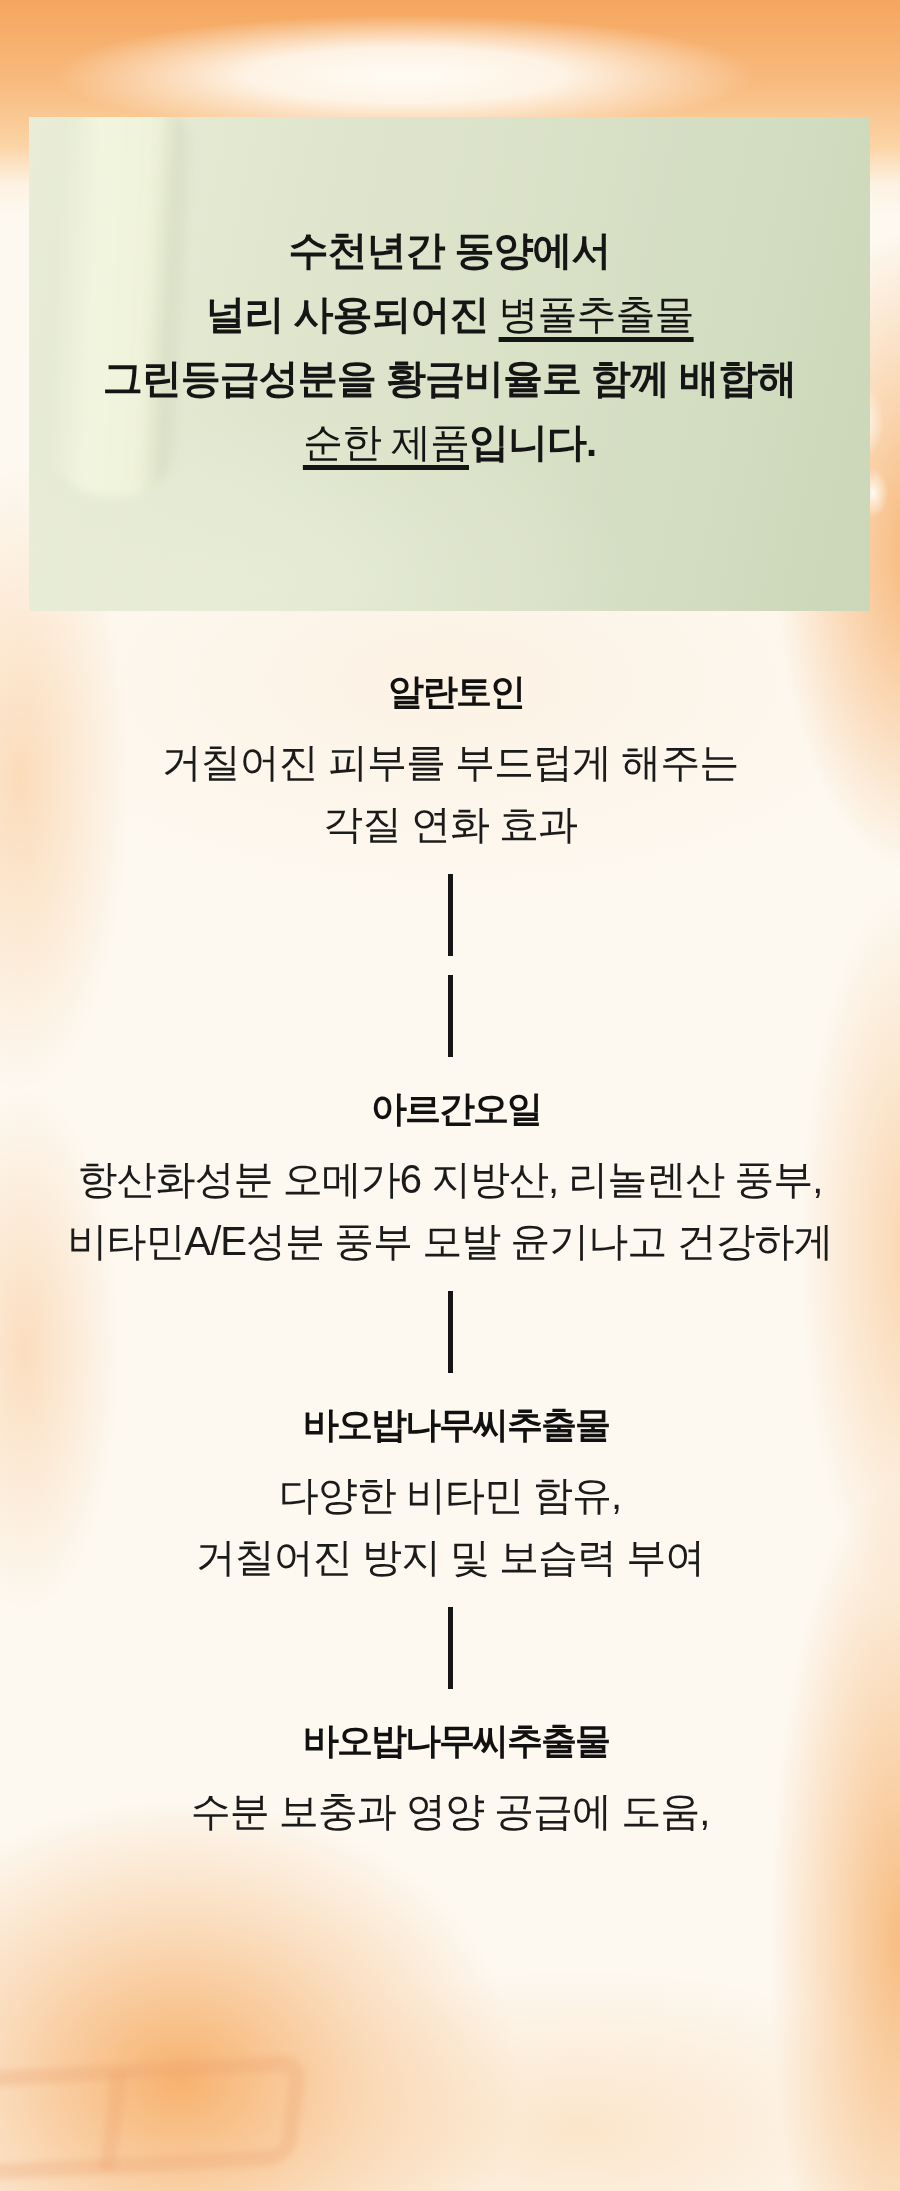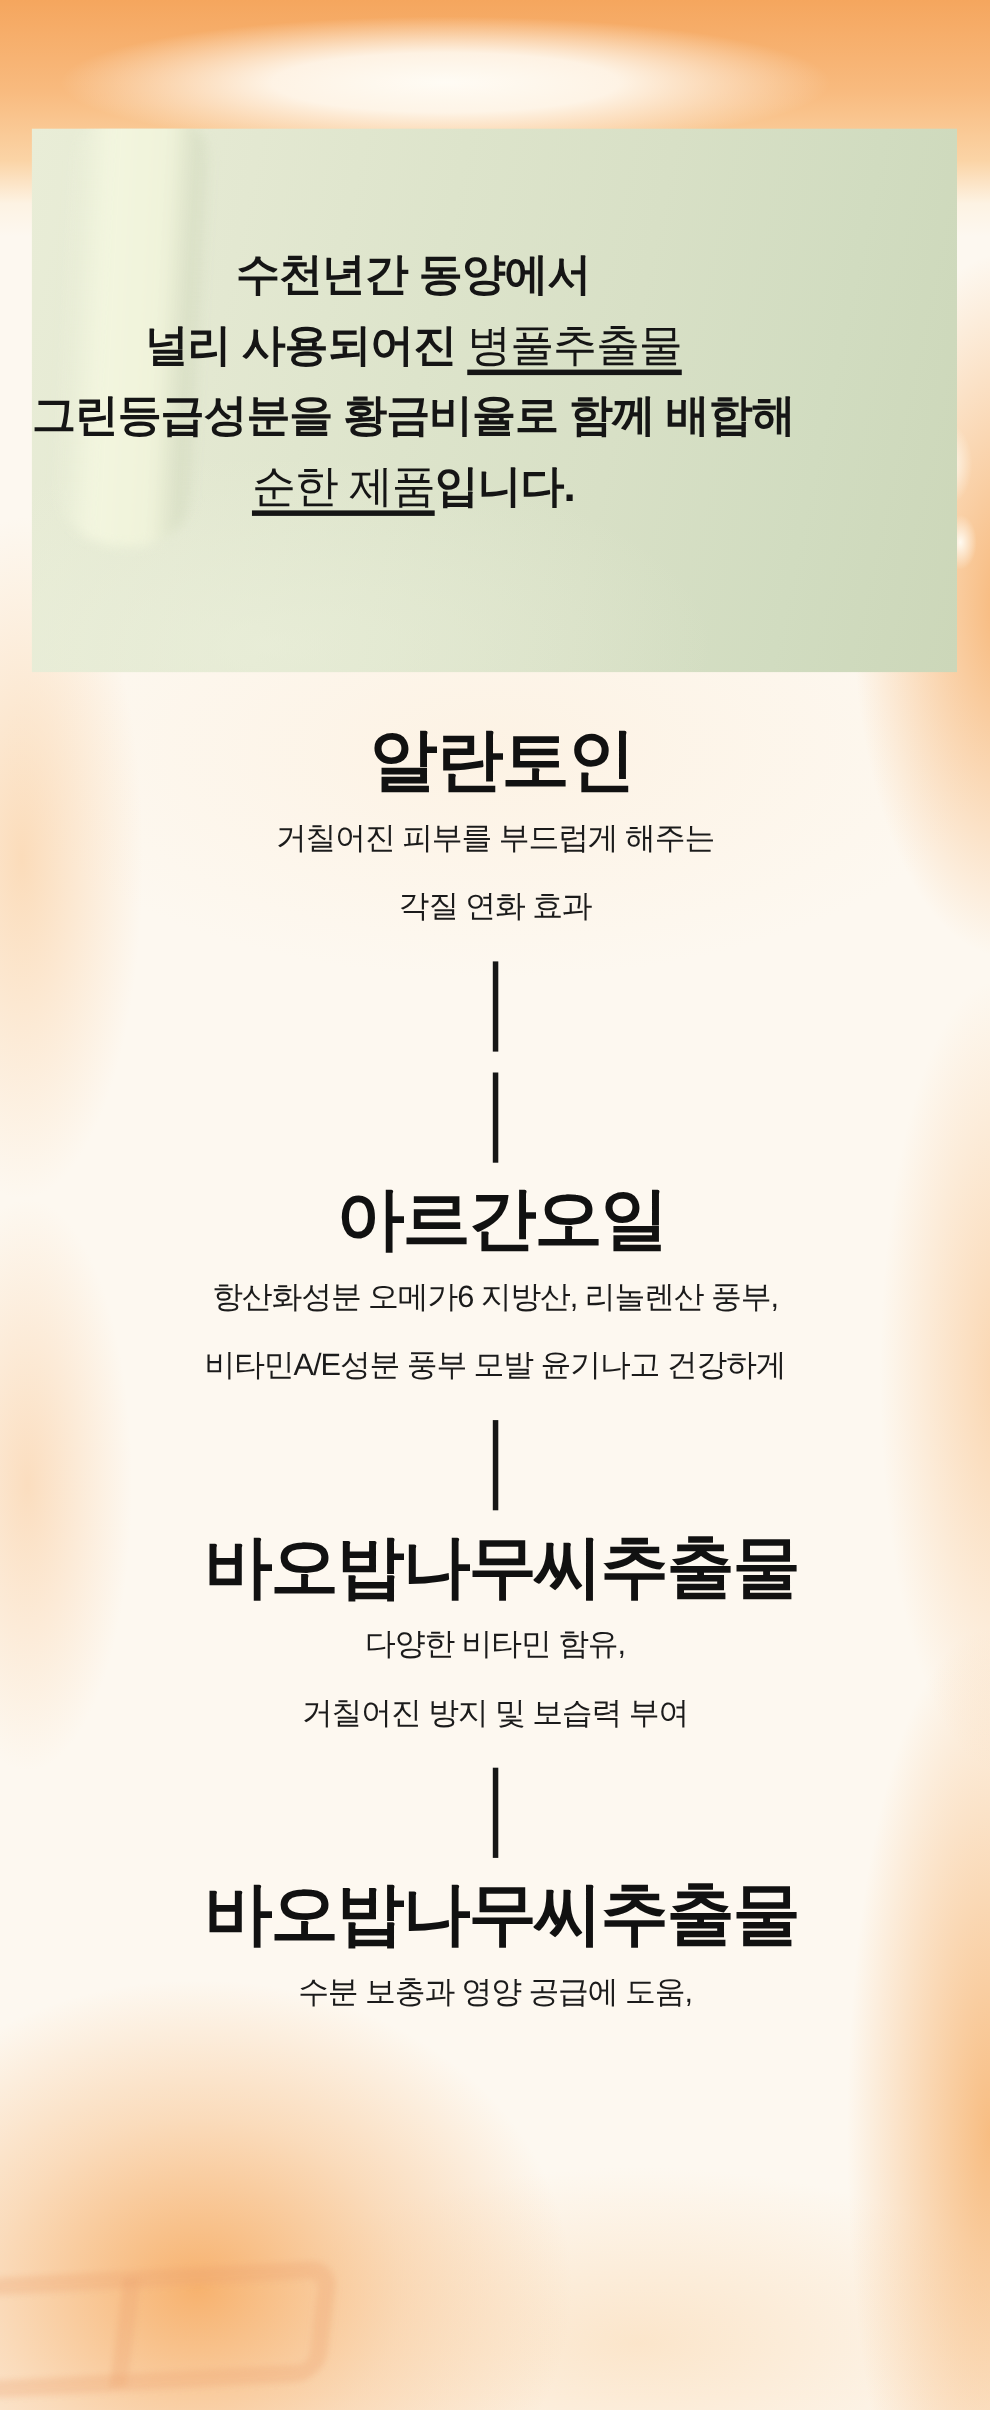--- a/index.html
+++ b/index.html
@@ -69,20 +69,21 @@
     top: 117px;
     left: 29px;
     width: 841px;
     height: 494px;
     overflow: hidden;
     background:
       radial-gradient(70% 50% at 25% 95%, rgba(238,242,222,0.55) 0%, rgba(238,242,222,0) 70%),
       linear-gradient(102deg, #e9edd7 0%, #e3e8d1 22%, #dde4cb 42%, #d8e0c6 62%, #d1dcc0 82%, #ccd7b9 100%);
     display: flex;
     align-items: center;
+    justify-content: center;
     padding-bottom: 36px;
   }
   .stem {
     position: absolute;
     left: 28px;
     top: -20px;
     width: 130px;
     height: 400px;
     background: linear-gradient(to right,
       rgba(242,245,221,0) 0%,
@@ -114,30 +115,30 @@
   .ingredients {
     position: absolute;
     top: 611px;
     left: 0;
     width: 900px;
     padding-top: 48px;
     text-align: center;
     color: #151515;
   }
   .ing-title {
-    font-size: 62px;
+    font-size: 36px;
     line-height: 66px;
     font-weight: 700;
     letter-spacing: -2px;
     margin-bottom: 6px;
     color: #111111;
     margin-left: 12px;
   }
   .ing-desc {
-    font-size: 28px;
+    font-size: 40px;
     line-height: 62px;
     font-weight: 400;
     letter-spacing: -1px;
     color: #1b1b1b;
   }
   .divider {
     width: 5px;
     height: 82px;
     background: #161616;
     margin: 19px auto;

